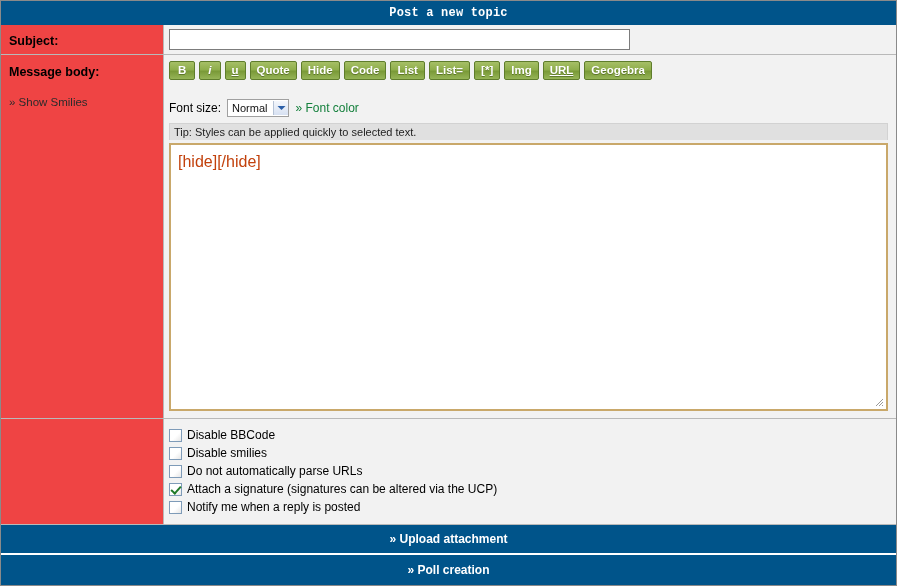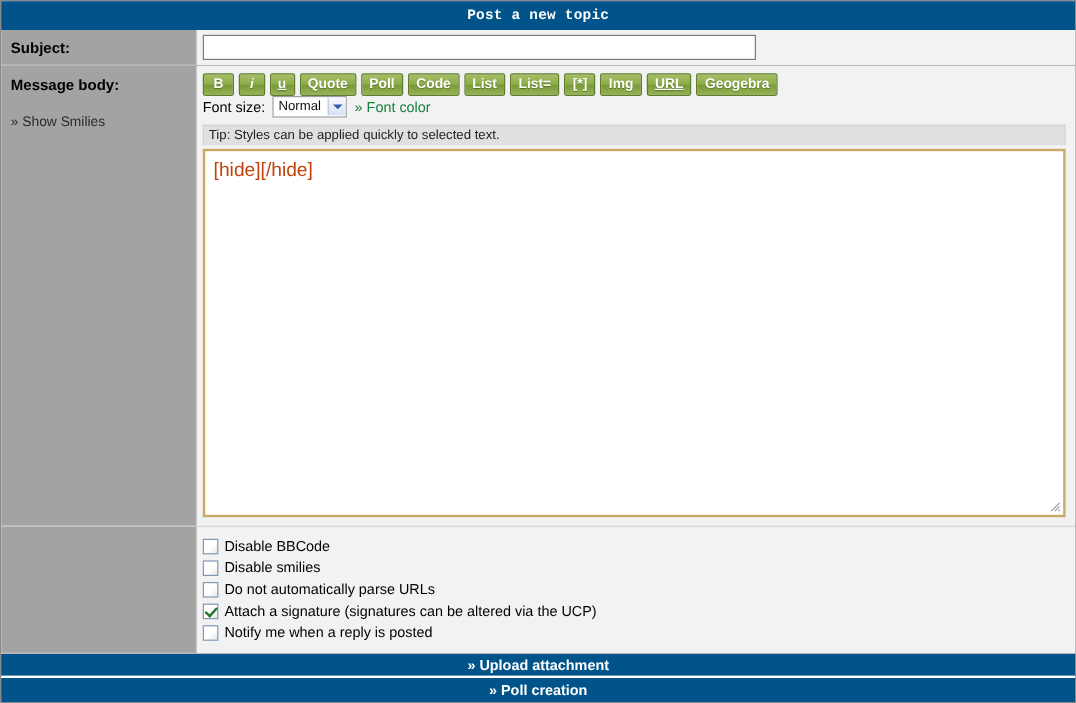--- a/index.html
+++ b/index.html
@@ -46,21 +46,21 @@
     flex: 0 0 auto;
     border-bottom: 1px solid #b9b9b9;
     background: #f2f2f2;
   }
   .row-label {
     width: 163px;
     box-sizing: border-box;
     flex: 0 0 163px;
     padding: 7px 0 7px 8px;
     border-right: 1px solid #b9b9b9;
-    background: #a3a3a3;
+    background: #ef4444;
   }
   .row-body {
     flex: 1 1 auto;
     box-sizing: border-box;
     padding: 6px 8px 6px 5px;
     background: #f2f2f2;
   }
   .label-main {
     font-size: 12.5px;
     font-weight: bold;
@@ -131,21 +131,21 @@
   }
   .bb-btn.italic { font-style: italic; padding: 0 8px; }
   .bb-btn.under  { text-decoration: underline; }
   .bb-btn.bold-b { padding: 0 8px; }
 
   
   .fontsize-row {
     display: flex;
     align-items: center;
     gap: 6px;
-    margin-top: 0;
+    margin-top: 19px;
     flex: 0 0 auto;
     font-size: 12px;
     color: #000000;
   }
   .select-box {
     display: inline-flex;
     align-items: center;
     height: 16px;
     border: 1px solid #a0a0a0;
     background: #ffffff;
@@ -249,21 +249,21 @@
     width: 4px;
     height: 8px;
     border: solid #1f7a28;
     border-width: 0 2px 2px 0;
     transform: rotate(42deg);
   }
 
   
   .blue-bar {
     flex: 0 0 auto;
-    height: 20px;
+    height: 30px;
     background: #00548a;
     color: #ffffff;
     font-size: 12px;
     font-weight: bold;
     display: flex;
     align-items: center;
     justify-content: center;
     cursor: pointer;
     border-bottom: 2px solid #ffffff;
     box-sizing: border-box;
@@ -321,21 +321,21 @@
       <a href="#" class="label-link">» Show Smilies</a>
     </div>
 
     <div class="row-body">
 
       <div class="bb-toolbar">
           <span class="bb-btn bold-b">B</span>
           <span class="bb-btn italic">i</span>
           <span class="bb-btn under">u</span>
           <span class="bb-btn">Quote</span>
-          <span class="bb-btn">Poll</span>
+          <span class="bb-btn">Hide</span>
           <span class="bb-btn">Code</span>
           <span class="bb-btn">List</span>
           <span class="bb-btn">List=</span>
           <span class="bb-btn">[*]</span>
           <span class="bb-btn">Img</span>
           <span class="bb-btn under">URL</span>
           <span class="bb-btn">Geogebra</span>
         </div>
 
       <div class="fontsize-row">

